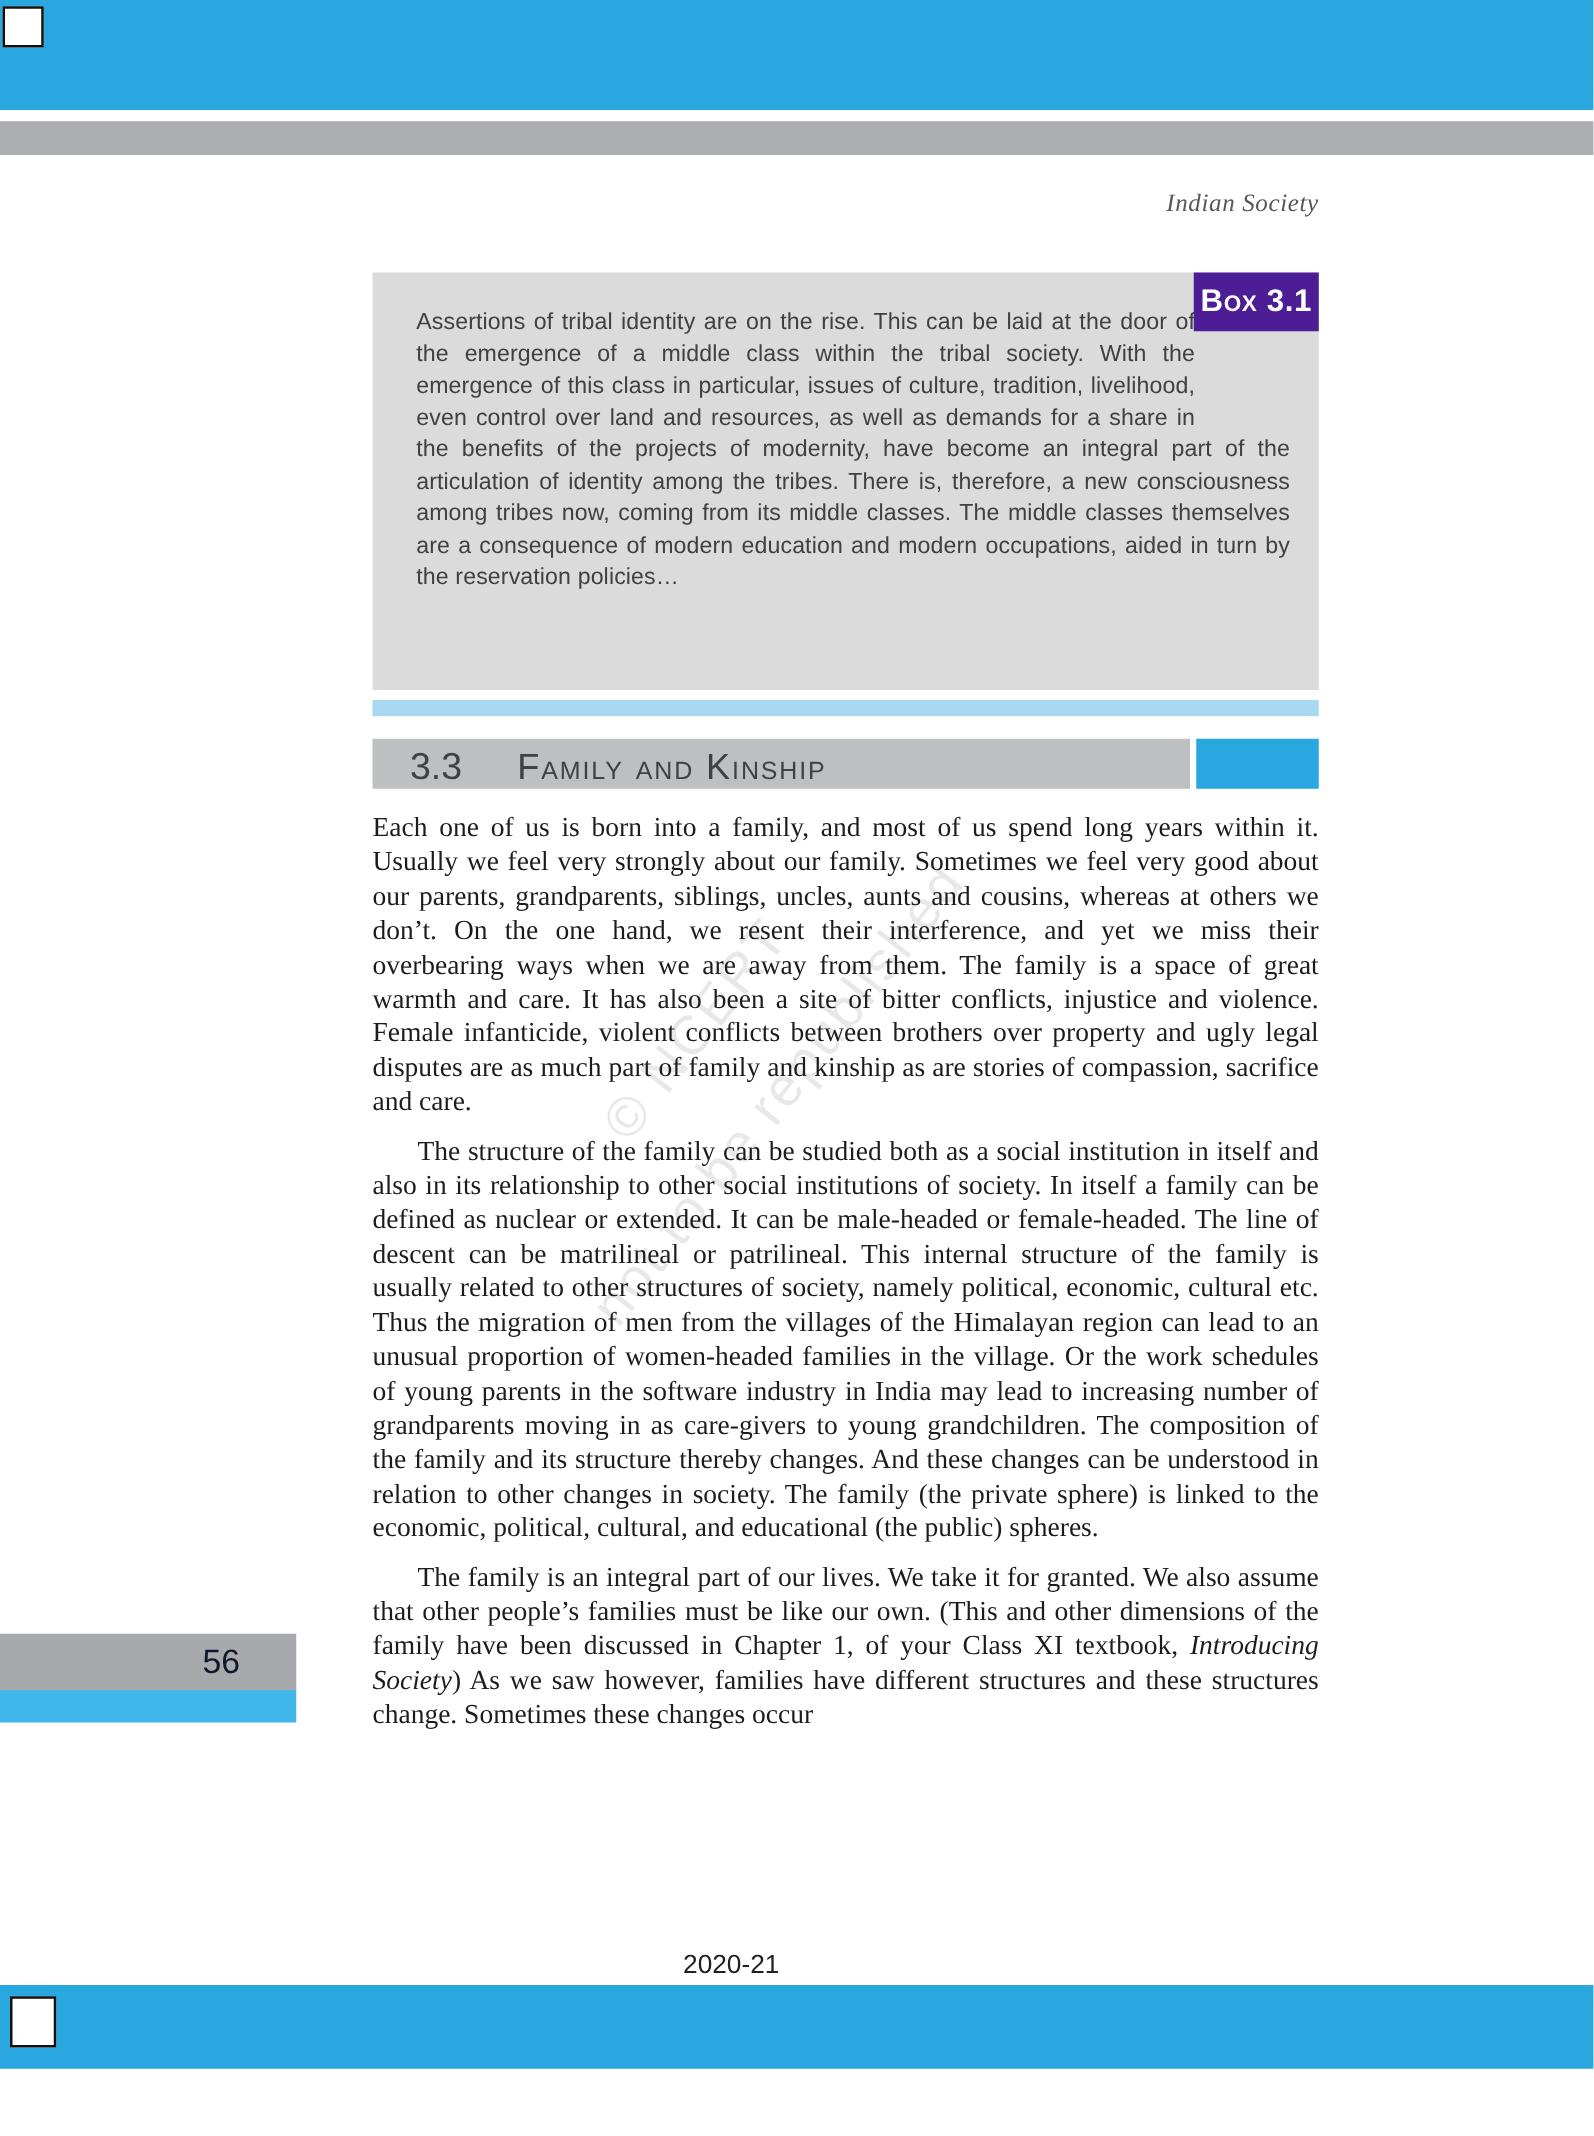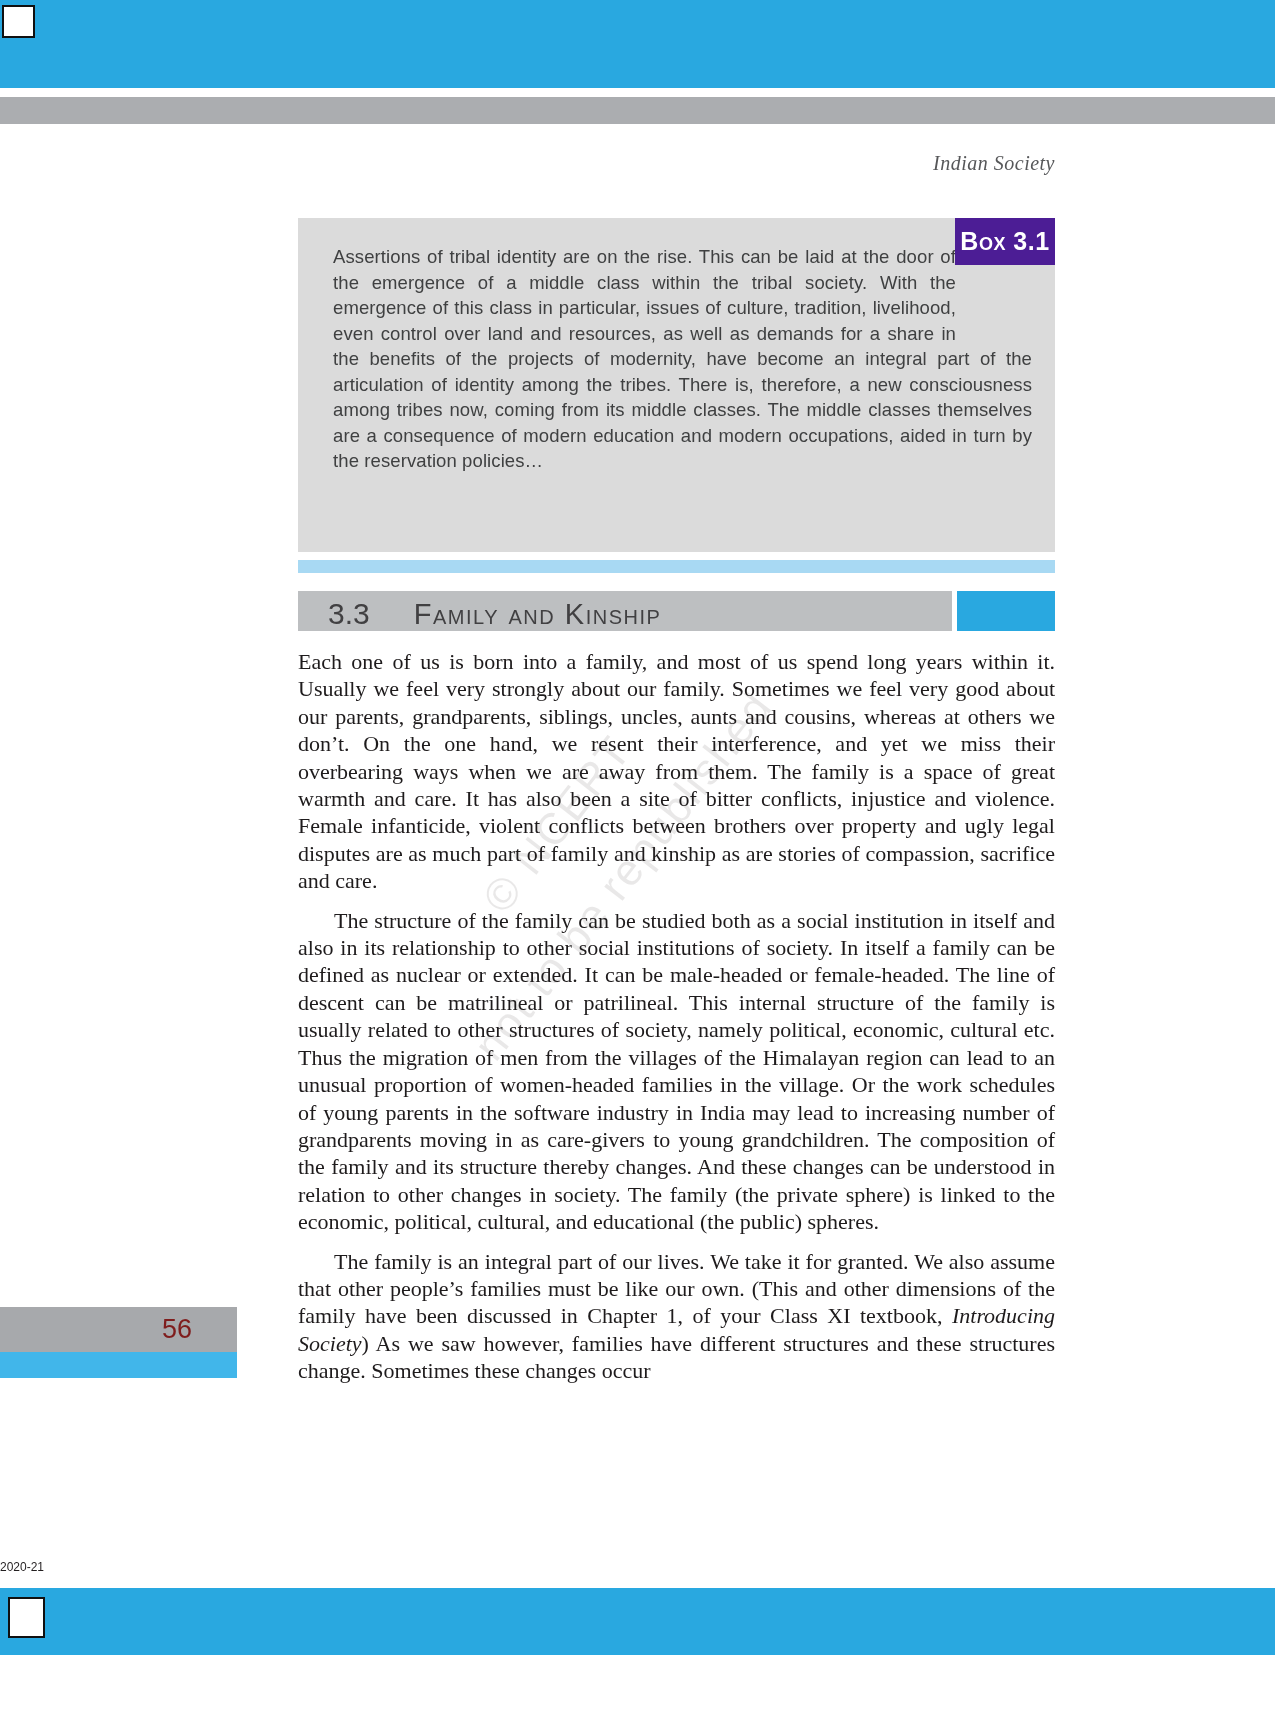--- a/index.html
+++ b/index.html
@@ -82,31 +82,31 @@
     font-size: 22px; line-height: 27.4px; color: #1E1B1C;
     text-align: justify;
   }
   .body-text p { margin: 0; }
   .body-text p + p { margin-top: 12px; text-indent: 36px; }
   .em { font-style: italic; }
 
   
   .pageno-gray {
     position: absolute; left: 0; top: 1307px; width: 237px; height: 45px;
-    background: #A7A9AC; color: #7f1d1d;
+    background: #A7A9AC; color: #0f172a;
     display: flex; align-items: center; justify-content: flex-end;
     padding-right: 45px; box-sizing: border-box;
     font-family: "Liberation Sans", sans-serif; font-size: 27px;
   }
   .pageno-blue { position: absolute; left: 0; top: 1352px; width: 237px; height: 26px; background: #41B6EA; }
 
   
   .footer-text {
-    position: absolute; left: 0; top: 1560px; width: 1170px; 
-    font-family: "Liberation Sans", sans-serif; font-size: 12px; color: #231F20;
+    position: absolute; left: 0; top: 1560px; width: 1170px; text-align: center;
+    font-family: "Liberation Sans", sans-serif; font-size: 21px; color: #231F20;
   }
   .blue-bar-bottom { position: absolute; left: 0; top: 1588px; width: 1275px; height: 67px; background: #29A8E0; }
   .crop-bottom {
     position: absolute; left: 8px; top: 1597px; width: 37px; height: 41px;
     background: #ffffff; border: 2px solid #101010; box-sizing: border-box;
   }
 </style>
 </head>
 <body>
 

